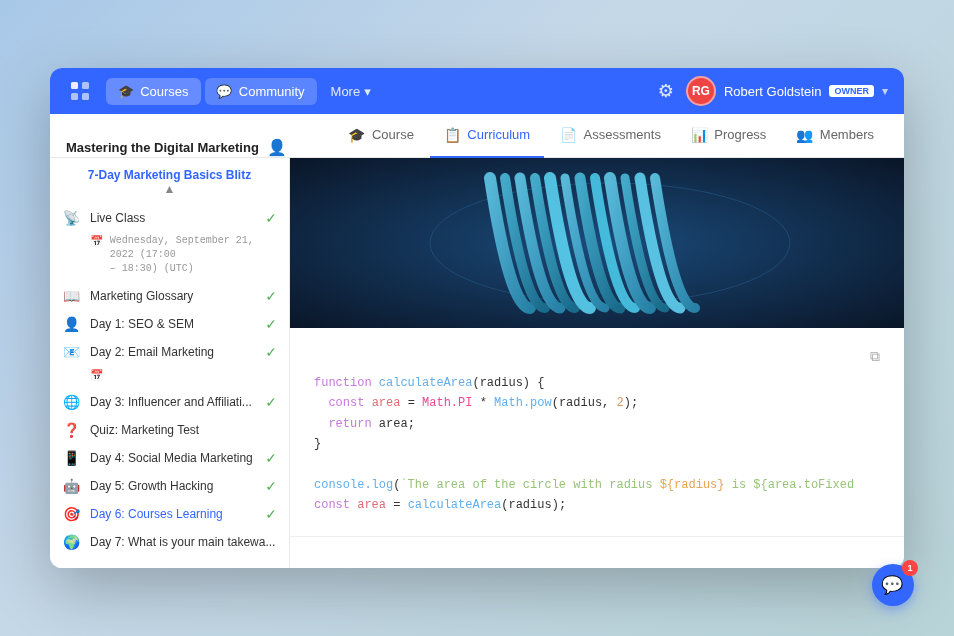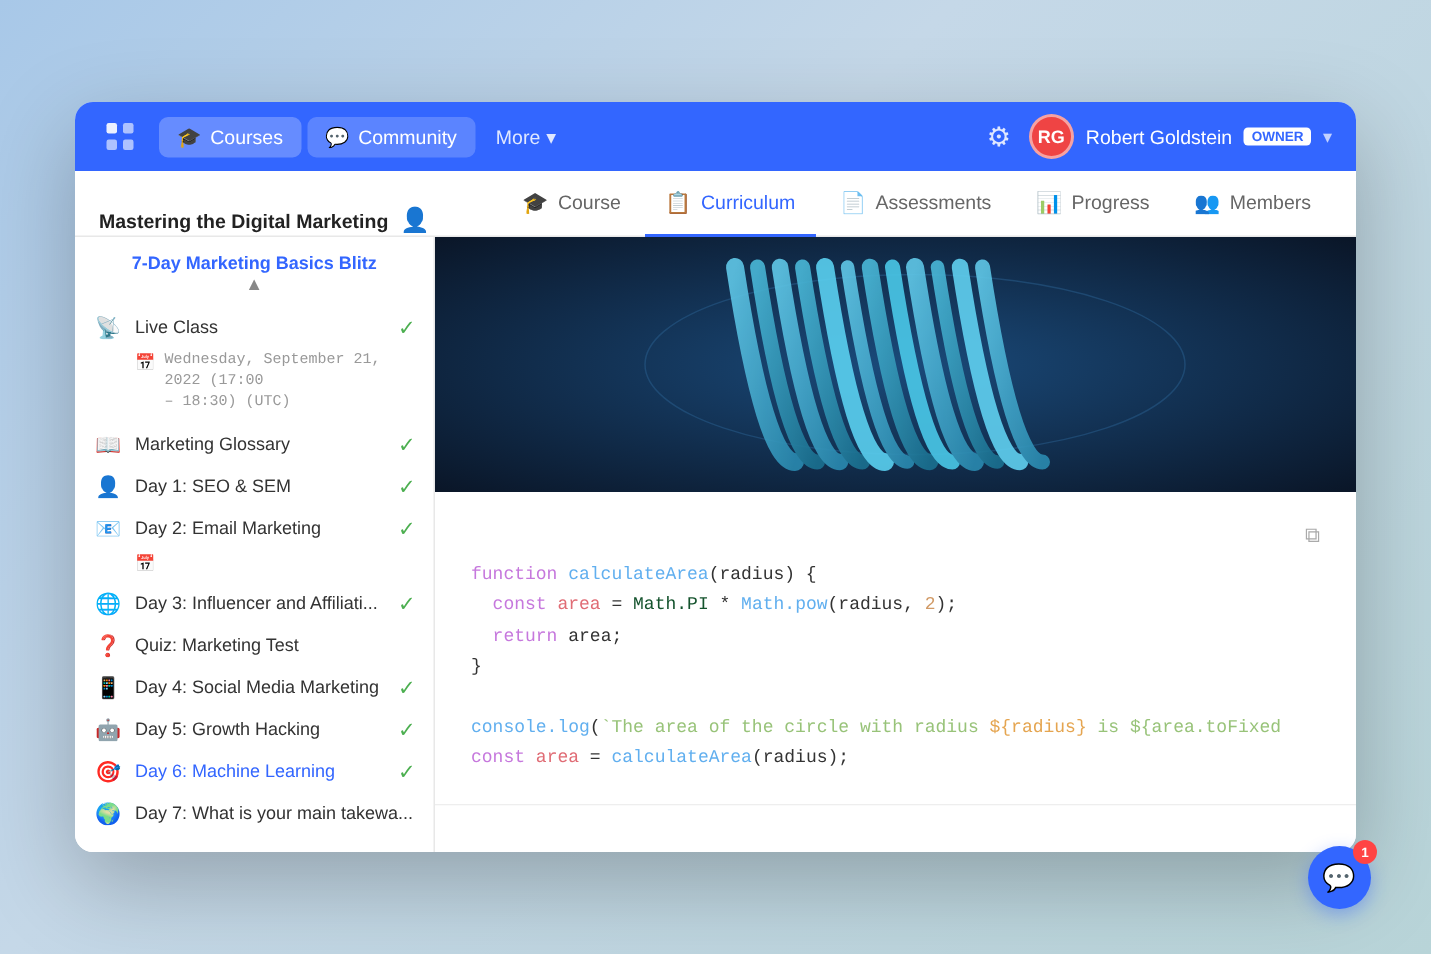--- a/index.html
+++ b/index.html
@@ -293,21 +293,21 @@
     .code-content {
       font-family: 'Courier New', Courier, monospace;
       font-size: 12px;
       line-height: 1.7;
     }
     .code-kw { color: #c678dd; }
     .code-fn { color: #61afef; }
     .code-var { color: #e06c75; }
     .code-num { color: #d19a66; }
     .code-str { color: #98c379; }
-    .code-prop { color: #14532d; }
+    .code-prop { color: #ec4899; }
     .code-plain { color: #333; }
     .code-orange { color: #e5a550; }
 
     .text-block {
       background: #fff;
       padding: 16px 24px;
       font-size: 13px;
       color: #444;
       line-height: 1.6;
     }
@@ -485,21 +485,21 @@
         <span class="lesson-icon">🤖</span>
         <div class="lesson-info">
           <div class="lesson-title">Day 5: Growth Hacking</div>
         </div>
         <span class="lesson-check">✓</span>
       </div>
 
       <div class="lesson-item">
         <span class="lesson-icon">🎯</span>
         <div class="lesson-info">
-          <div class="lesson-title blue">Day 6: Machine Learning</div>
+          <div class="lesson-title blue">Day 6: Courses Learning</div>
         </div>
         <span class="lesson-check">✓</span>
       </div>
 
       <div class="lesson-item">
         <span class="lesson-icon">🌍</span>
         <div class="lesson-info">
           <div class="lesson-title">Day 7: What is your main takewa...</div>
         </div>
       </div>

